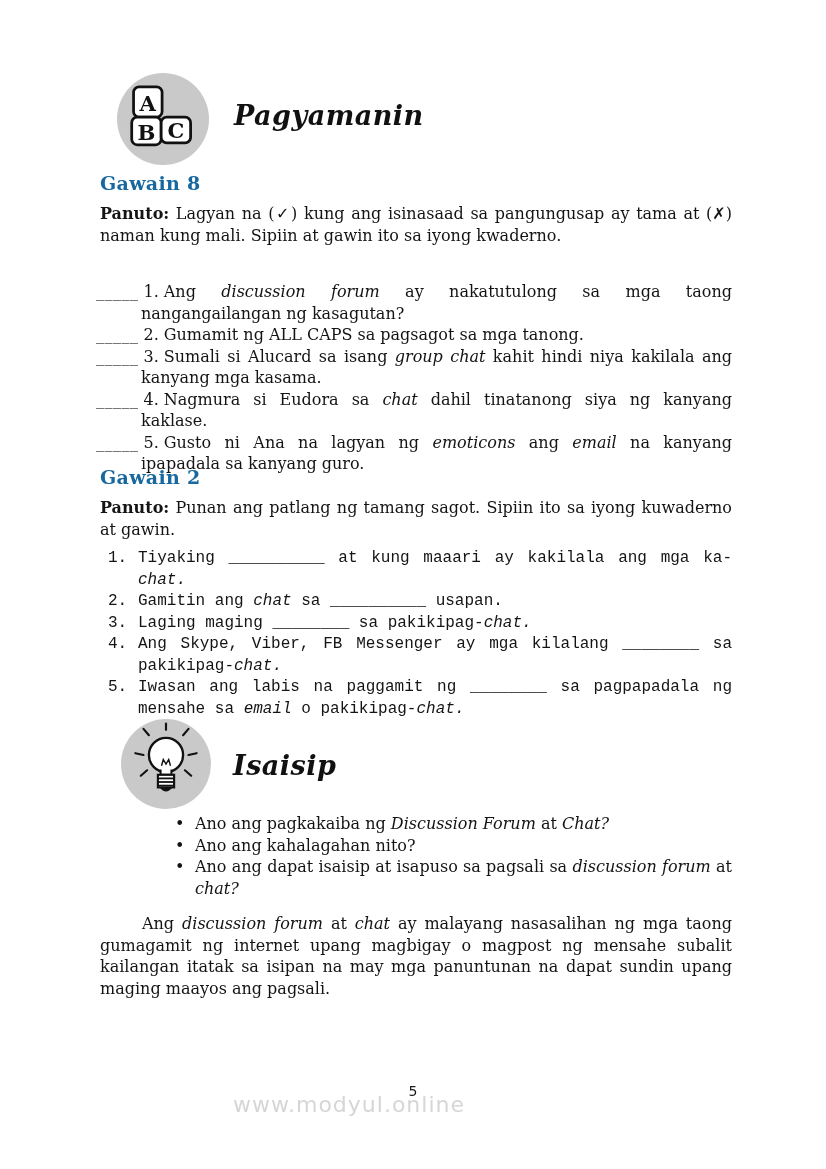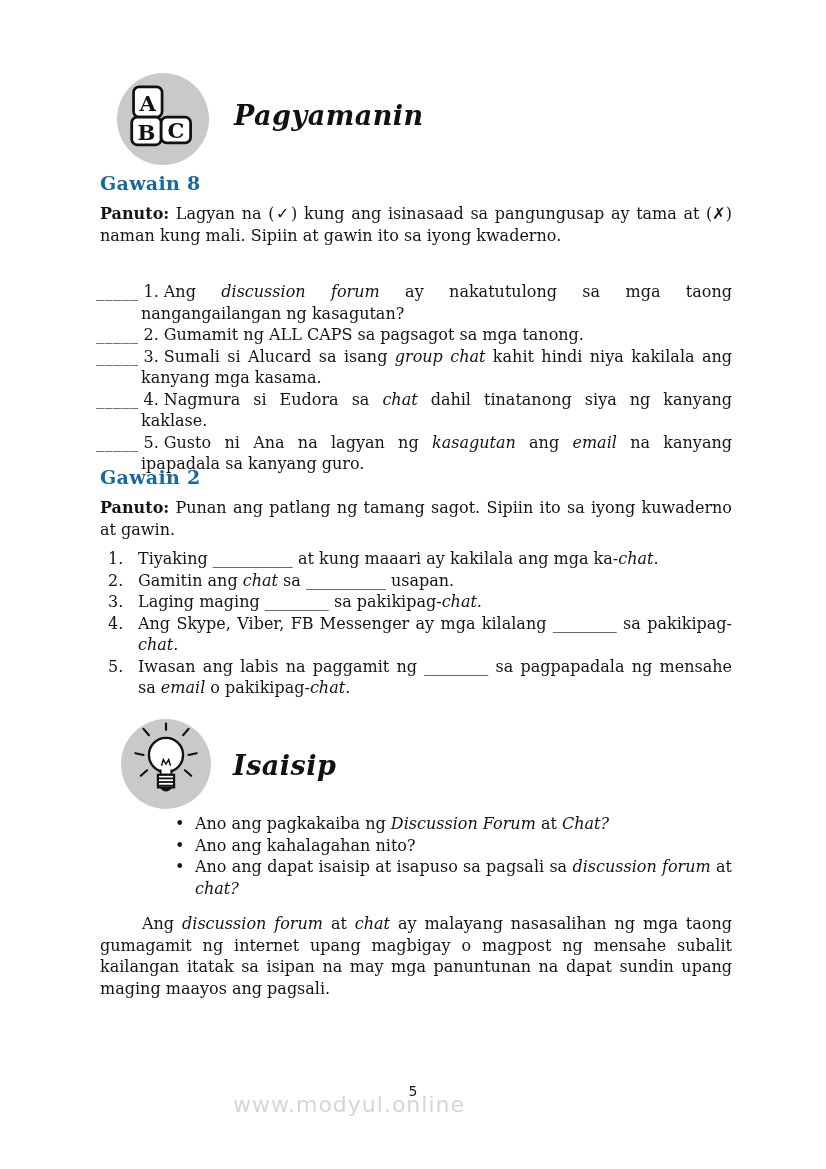--- a/index.html
+++ b/index.html
@@ -37,21 +37,21 @@
 
   .panuto { position:absolute; left:100px; width:632px; margin:0; text-align:justify; }
   .p1 { top:203px; }
   .p2 { top:497px; }
 
   .g1-list { position:absolute; left:96px; top:281px; width:636px; }
   .g1-item { text-align:justify; padding-left:45px; text-indent:-45px; }
   .g1-item .blank { letter-spacing:0.5px; margin-right:5px; color:#333; }
   .g1-item .num { margin-right:5px; }
 
-  .g2-list { position:absolute; left:108px; top:548px; width:624px; }
+  .g2-list { position:absolute; left:108px; top:548px; width:624px;font-family:Liberation Mono, monospace; }
   .g2-item { text-align:justify; padding-left:30px; text-indent:-30px; }
   .g2-item .num { display:inline-block; width:30px; text-indent:0; }
 
   .bullet-list { position:absolute; left:100px; top:813px; width:632px; }
   .bullet-item { text-align:justify; padding-left:95px; text-indent:-20px; }
   .bullet-item .bullet { display:inline-block; width:20px; text-indent:0; }
 
   .closing-para {
     position:absolute; left:100px; top:913px; width:632px; margin:0;
     text-align:justify; text-indent:42px;
@@ -97,21 +97,21 @@
       <div class="g1-item">
         <span class="blank">_____</span><span class="num">2.</span><span class="txt"><span>Gumamit ng ALL CAPS sa pagsagot sa mga tanong.</span></span>
       </div>
       <div class="g1-item">
         <span class="blank">_____</span><span class="num">3.</span><span class="txt"><span>Sumali si Alucard sa isang </span><span class="it">group chat</span><span> kahit hindi niya kakilala ang kanyang mga kasama.</span></span>
       </div>
       <div class="g1-item">
         <span class="blank">_____</span><span class="num">4.</span><span class="txt"><span>Nagmura si Eudora sa </span><span class="it">chat</span><span> dahil tinatanong siya ng kanyang kaklase.</span></span>
       </div>
       <div class="g1-item">
-        <span class="blank">_____</span><span class="num">5.</span><span class="txt"><span>Gusto ni Ana na lagyan ng </span><span class="it">kasagutan</span><span> ang </span><span class="it">email</span><span> na kanyang ipapadala sa kanyang guro.</span></span>
+        <span class="blank">_____</span><span class="num">5.</span><span class="txt"><span>Gusto ni Ana na lagyan ng </span><span class="it">emoticons</span><span> ang </span><span class="it">email</span><span> na kanyang ipapadala sa kanyang guro.</span></span>
       </div>
     </div>
 
   <h2 class="gawain-h g2h">Gawain 2</h2>
   <p class="panuto p2 bodytext"><span class="bd">Panuto:</span><span> Punan ang patlang ng tamang sagot. Sipiin ito sa iyong kuwaderno at gawin.</span></p>
 
   <div class="g2-list bodytext">
 
   <div class="g2-item">
         <span class="num">1.</span><span class="txt"><span>Tiyaking __________ at kung maaari ay kakilala ang mga ka-</span><span class="it">chat.</span></span>

